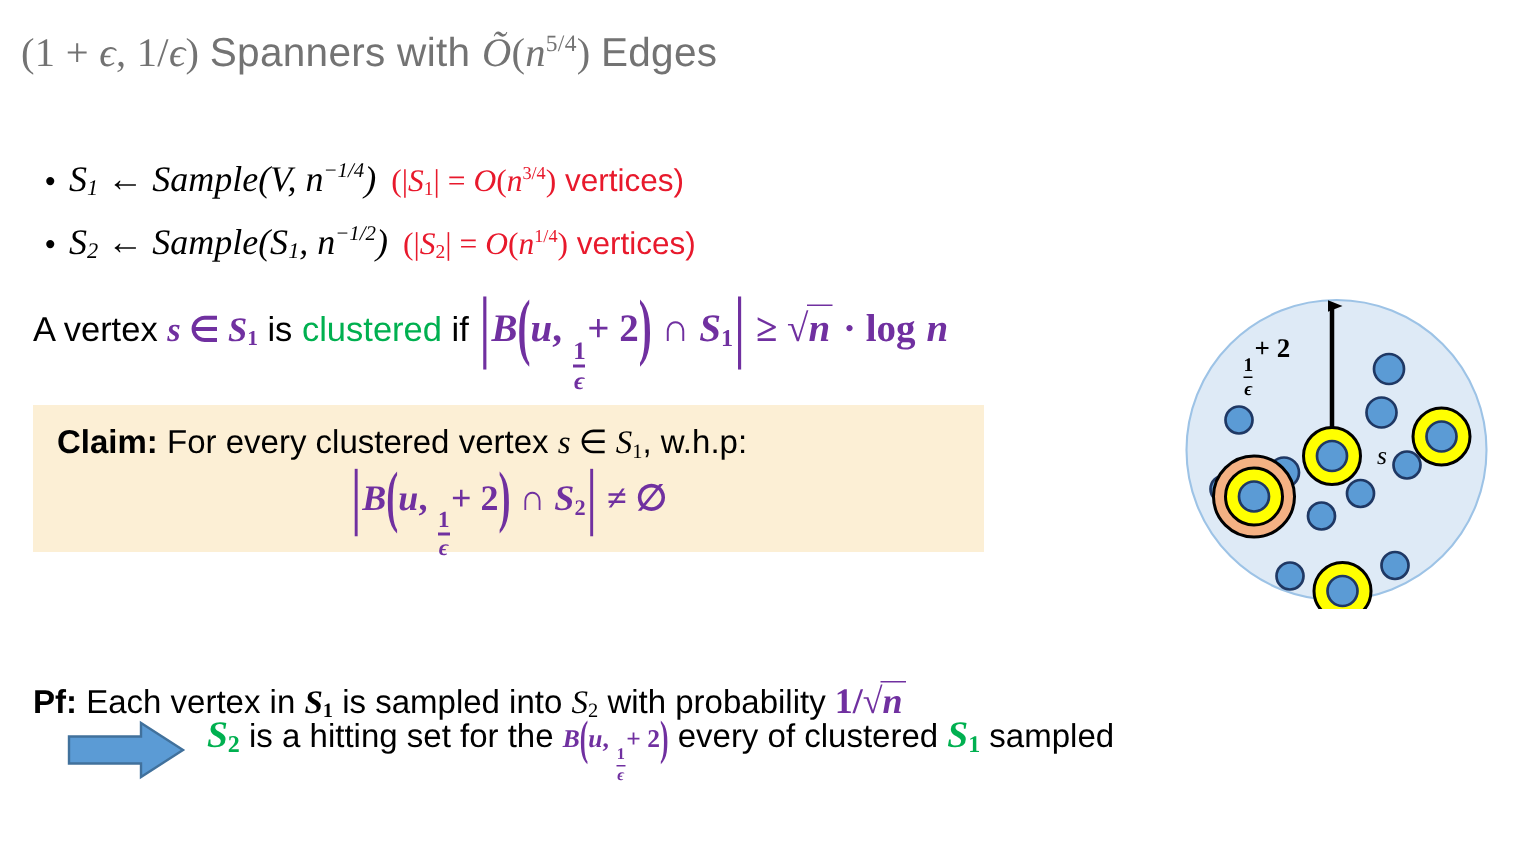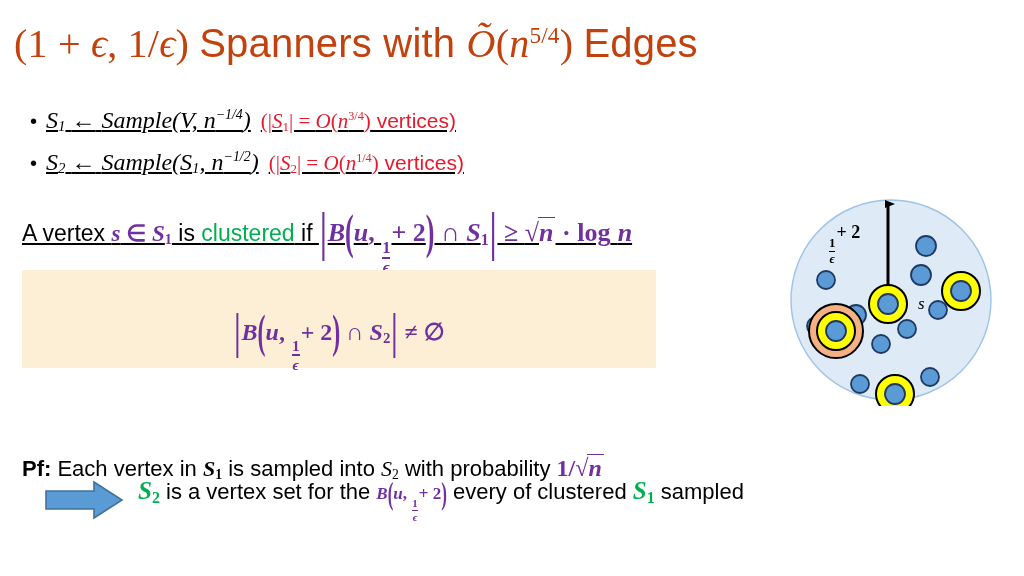--- a/index.html
+++ b/index.html
@@ -17,64 +17,62 @@
   .slide {
     position: absolute;
     inset: 0;
   }
 
   
   #slide-title {
     position: absolute;
     left: 14px;
     top: 20px;
-    font-size: 40px;
-    color: #c2410c;
+    font-size: 27px;
+    color: #737373;
     white-space: nowrap;
     letter-spacing: 0.2px;
   }
   .mi { font-family: "Liberation Serif", serif; font-style: italic; }
   .mr { font-family: "Liberation Serif", serif; font-style: normal; }
   .up { font-family: "Liberation Sans", sans-serif; font-style: normal; }
   sup.frac { font-size: 0.58em; vertical-align: super; }
   sub.idx  { font-size: 0.62em; vertical-align: -0.22em; }
 
   
   .bullet-row {
     position: absolute;
     left: 30px;
     white-space: nowrap;
     font-size: 24px;
     color: #000000;
-    text-decoration: underline;
   }
   #bullet-1 { top: 106px; }
   #bullet-2 { top: 148px; }
   .bullet-dot {
     display: inline-block;
     width: 16px;
     color: #000;
     font-size: 20px;
   }
   .bullet-main { font-family: "Liberation Serif", serif; font-style: italic; }
   .bullet-note {
     color: #E8192C;
     font-size: 21px;
     margin-left: 10px;
   }
 
   
   #definition-line {
     position: absolute;
     left: 22px;
-    top: 217px;
+    top: 203px;
     font-size: 23px;
     white-space: nowrap;
     color: #000;
-    text-decoration: underline;
   }
   .purple { color: #7030A0; }
   .green  { color: #00B050; }
   .bold   { font-weight: bold; }
 
   
   .absbar {
     display: inline-block;
     font-weight: normal;
     color: #7030A0;
@@ -204,39 +202,42 @@
 
   <div id="definition-line">
     <span class="up">A vertex </span><span class="mi purple bold">s</span><span class="mr purple bold"> ∈ </span><span class="mi purple bold">S</span><sub class="idx mr purple bold">1</sub><span class="up"> is </span><span class="up green">clustered</span><span class="up"> if </span><span class="purple bold" style="font-size:26px"><span class="absbar">|</span><span class="mi">B</span><span class="bigparen mr">(</span><span class="mi">u</span><span class="mr">, </span><span class="fracbox">
           <span class="num mr">1</span>
           <span class="bar"></span>
           <span class="den mi">ϵ</span>
         </span><span class="mr">+ 2</span><span class="bigparen mr">)</span><span class="mr"> ∩ </span><span class="mi">S</span><sub class="idx mr">1</sub><span class="absbar">|</span><span class="mr"> ≥ </span><span class="mr">√</span><span class="sqrtwrap mi">n</span><span class="mr"> · </span><span class="mr">log</span> <span class="mi">n</span></span>
   </div>
 
   <div id="claim-box">
+    <div id="claim-line-1">
+      <span class="up bold">Claim:</span><span class="up">  For every clustered vertex </span><span class="mi">s</span><span class="mr"> ∈ </span><span class="mi">S</span><sub class="idx mr">1</sub><span class="up">, w.h.p:</span>
+    </div>
     <div id="claim-line-2">
       <span class="bold"><span class="absbar">|</span><span class="mi">B</span><span class="bigparen mr">(</span><span class="mi">u</span><span class="mr">, </span><span class="fracbox">
             <span class="num mr">1</span>
             <span class="bar"></span>
             <span class="den mi">ϵ</span>
           </span><span class="mr">+ 2</span><span class="bigparen mr">)</span><span class="mr"> ∩ </span><span class="mi">S</span><sub class="idx mr">2</sub><span class="absbar">|</span><span class="mr"> ≠ </span><span class="mr">∅</span></span>
     </div>
   </div>
 
   <div id="proof-line">
     <span class="up bold">Pf:</span><span class="up"> Each vertex in </span><span class="mi bold">S</span><sub class="idx mr bold">1</sub><span class="up"> is sampled into </span><span class="mi">S</span><sub class="idx mr">2</sub><span class="up"> with probability </span><span class="purple bold" style="font-size:24px"><span class="mr">1</span><span class="mr">/</span><span class="mr">√</span><span class="sqrtwrap mi">n</span></span>
   </div>
 
   <div id="conclusion-row">
     <svg id="block-arrow" width="80" height="40" viewBox="0 0 80 40">
       <polygon points="2,11 50,11 50,2 78,20 50,38 50,29 2,29" fill="#5B9BD5" stroke="#41719C" stroke-width="1.6"></polygon>
     </svg>
     <div id="conclusion-text">
-      <span class="mi green bold" style="font-size:25px">S</span><sub class="idx mr green bold" style="font-size:16px">2</sub><span class="up"> is a vertex set for the </span><span class="purple bold" style="font-size:17px"><span class="mi">B</span><span class="bigparen mr">(</span><span class="mi">u</span><span class="mr">, </span><span class="fracbox">
+      <span class="mi green bold" style="font-size:25px">S</span><sub class="idx mr green bold" style="font-size:16px">2</sub><span class="up"> is a hitting set for the </span><span class="purple bold" style="font-size:17px"><span class="mi">B</span><span class="bigparen mr">(</span><span class="mi">u</span><span class="mr">, </span><span class="fracbox">
             <span class="num mr">1</span>
             <span class="bar"></span>
             <span class="den mi">ϵ</span>
           </span><span class="mr">+ 2</span><span class="bigparen mr">)</span></span><span class="up"> every of clustered </span><span class="mi green bold" style="font-size:25px">S</span><sub class="idx mr green bold" style="font-size:16px">1</sub><span class="up"> sampled</span>
     </div>
   </div>
 
   <div id="ball-diagram">
     <svg width="212" height="210" viewBox="0 0 212 210">
       <defs>

